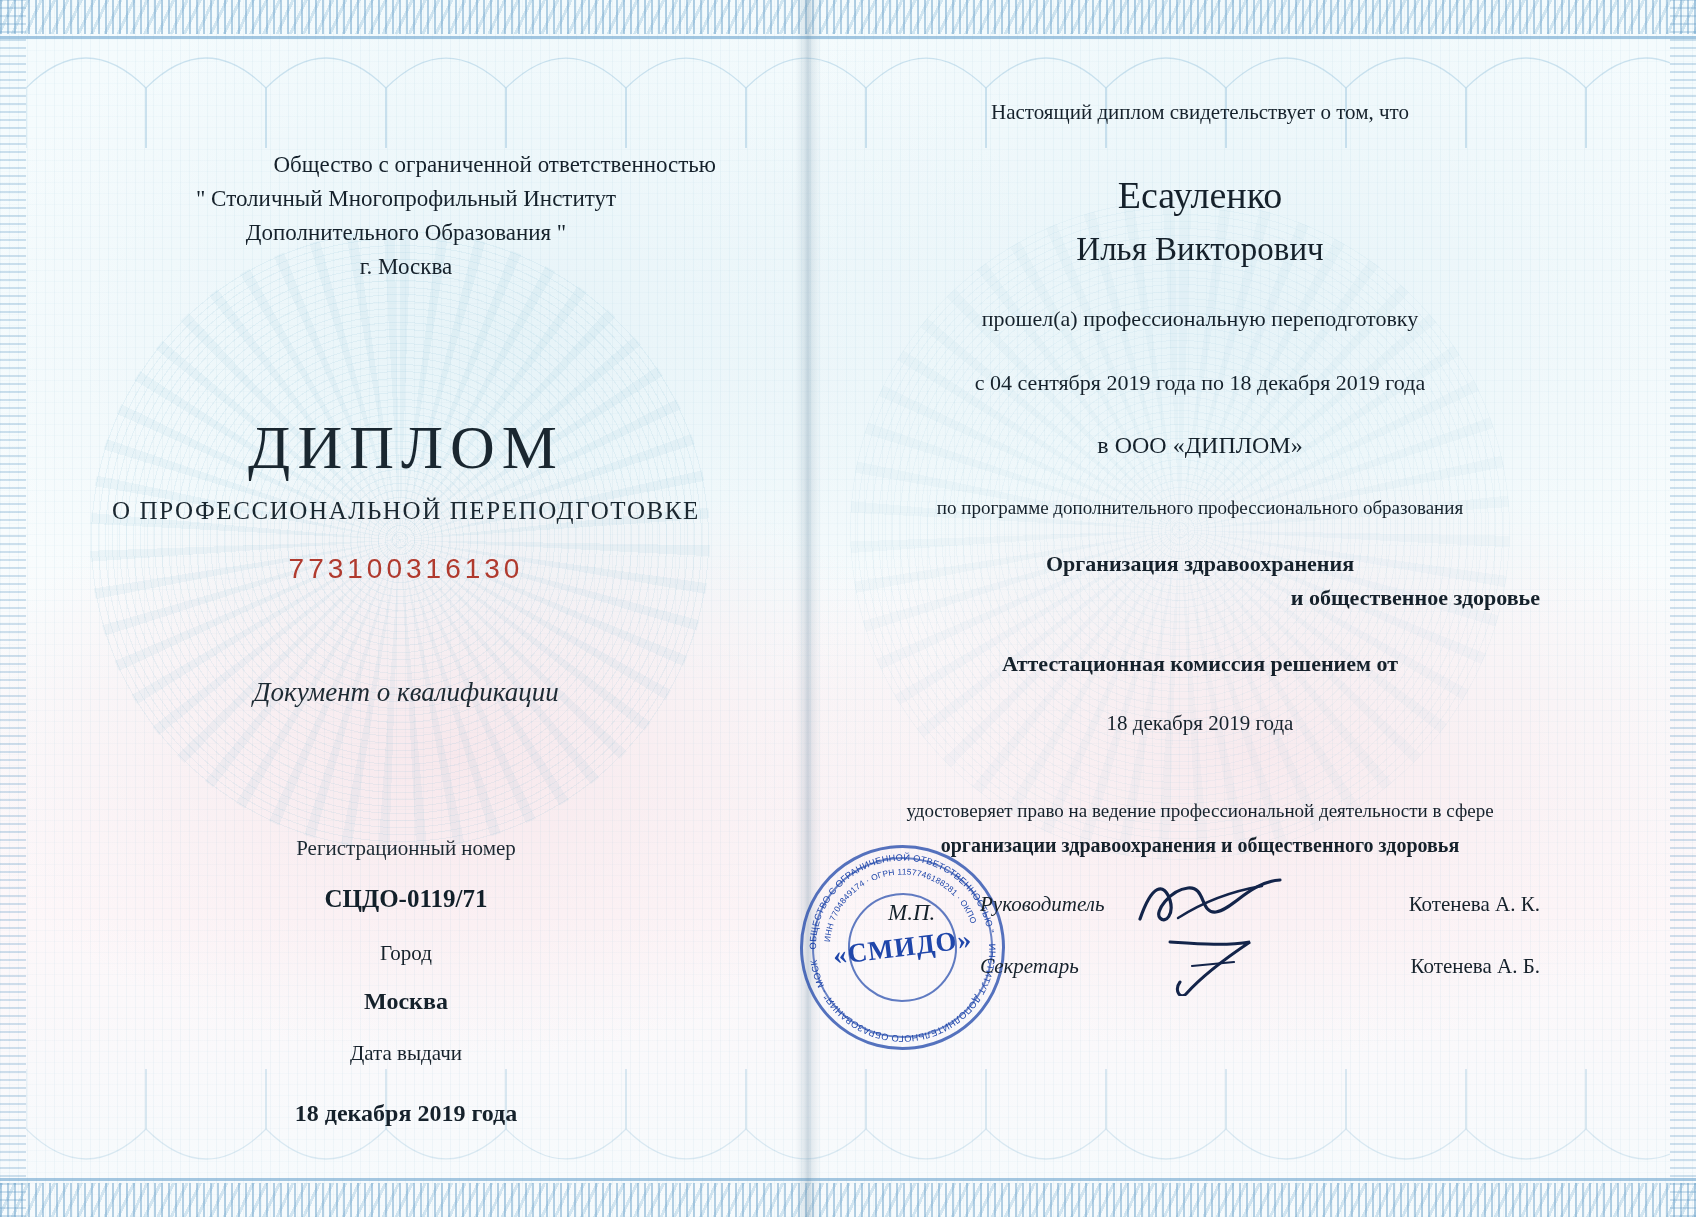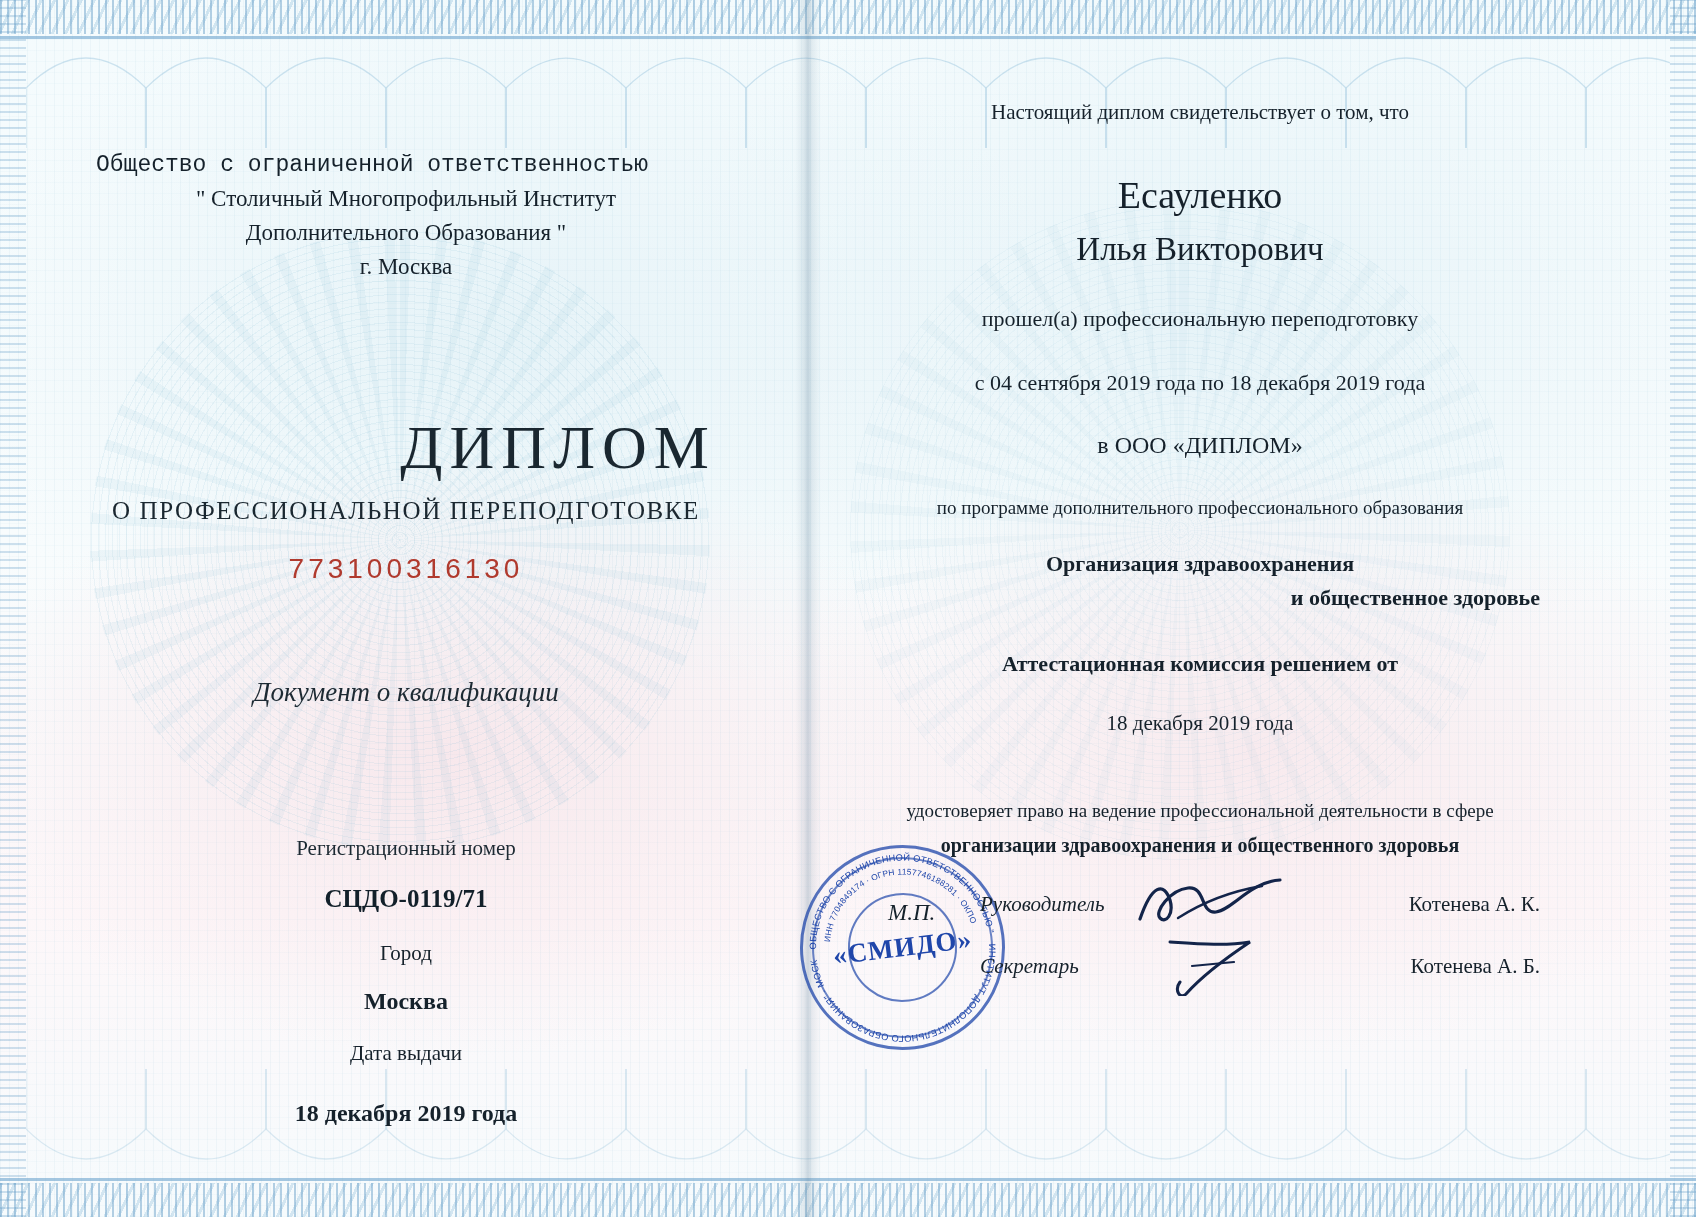--- a/index.html
+++ b/index.html
@@ -61,28 +61,28 @@
     background:linear-gradient(90deg, rgba(140,170,185,0) 0%, rgba(120,150,170,.18) 35%, rgba(95,130,155,.30) 50%, rgba(120,150,170,.16) 65%, rgba(140,170,185,0) 100%);
     pointer-events:none;}
 
   
   .col{position:absolute;}
   #left-col{left:96px;top:120px;width:620px;text-align:center;color:#15212b;}
   #right-col{left:860px;top:100px;width:680px;text-align:center;color:#15212b;}
 
   .org-line{font-size:23px;line-height:34px;white-space:nowrap;}
   #org-block{margin-top:28px;}
-  #org-l1{text-align:left;font-family:Liberation Mono, monospace;}
+  #org-l1{text-align:right;}
   #org-l2{text-align:center;}
   #org-l3{text-align:center;}
   #org-l4{text-align:center;}
 
   #diploma-title{
     font-size:62px;letter-spacing:7px;margin-top:128px;
-    font-family:"Liberation Serif", serif;color:#1a2730;text-align:right;
+    font-family:"Liberation Serif", serif;color:#1a2730;
   }
   #diploma-sub{font-size:25px;letter-spacing:1.6px;margin-top:14px;color:#1a2730;}
   #blank-number{font-size:28px;letter-spacing:4px;margin-top:28px;color:#b03a2e;font-family:Liberation Sans, sans-serif;}
   #doc-kind{font-size:27px;margin-top:92px;font-style:italic;color:#1d2a33;}
 
   #reg-label{font-size:21px;margin-top:128px;color:#1d2a33;}
   #reg-number{font-size:25px;margin-top:24px;font-weight:bold;color:#12202a;}
   #city-label{font-size:21px;margin-top:28px;}
   #city-value{font-size:24px;margin-top:22px;font-weight:bold;}
   #date-label{font-size:21px;margin-top:26px;}

